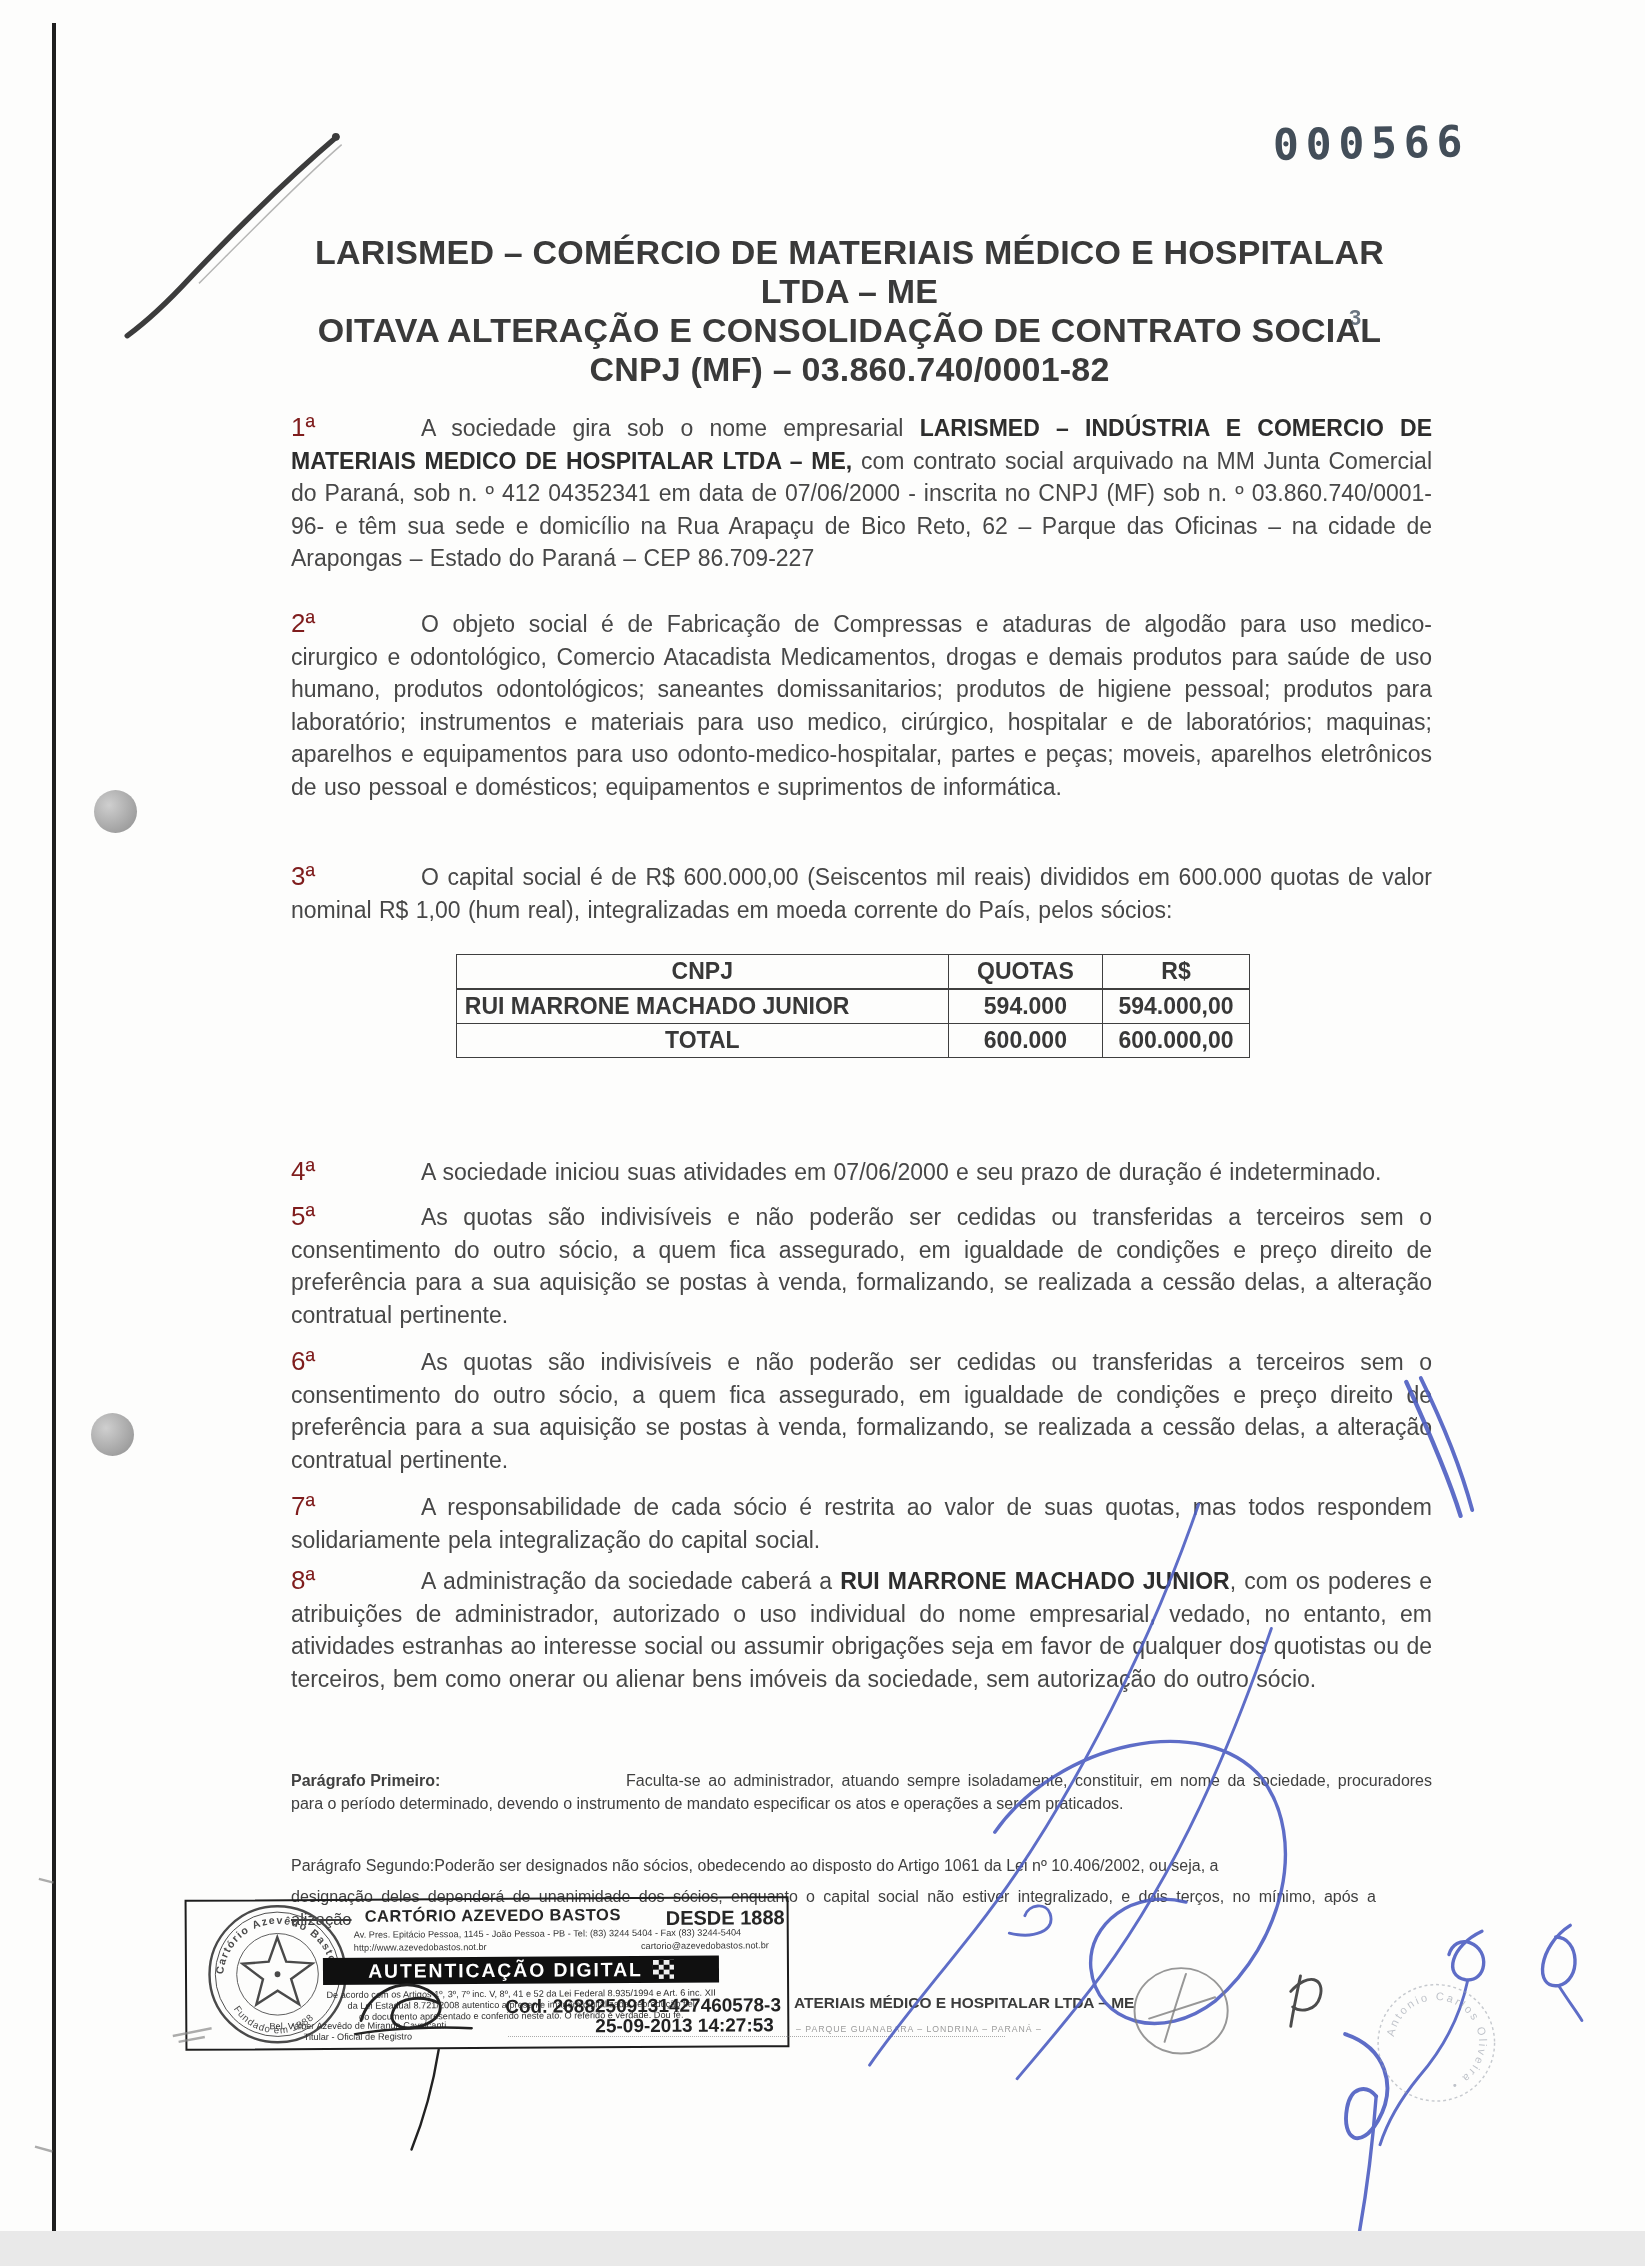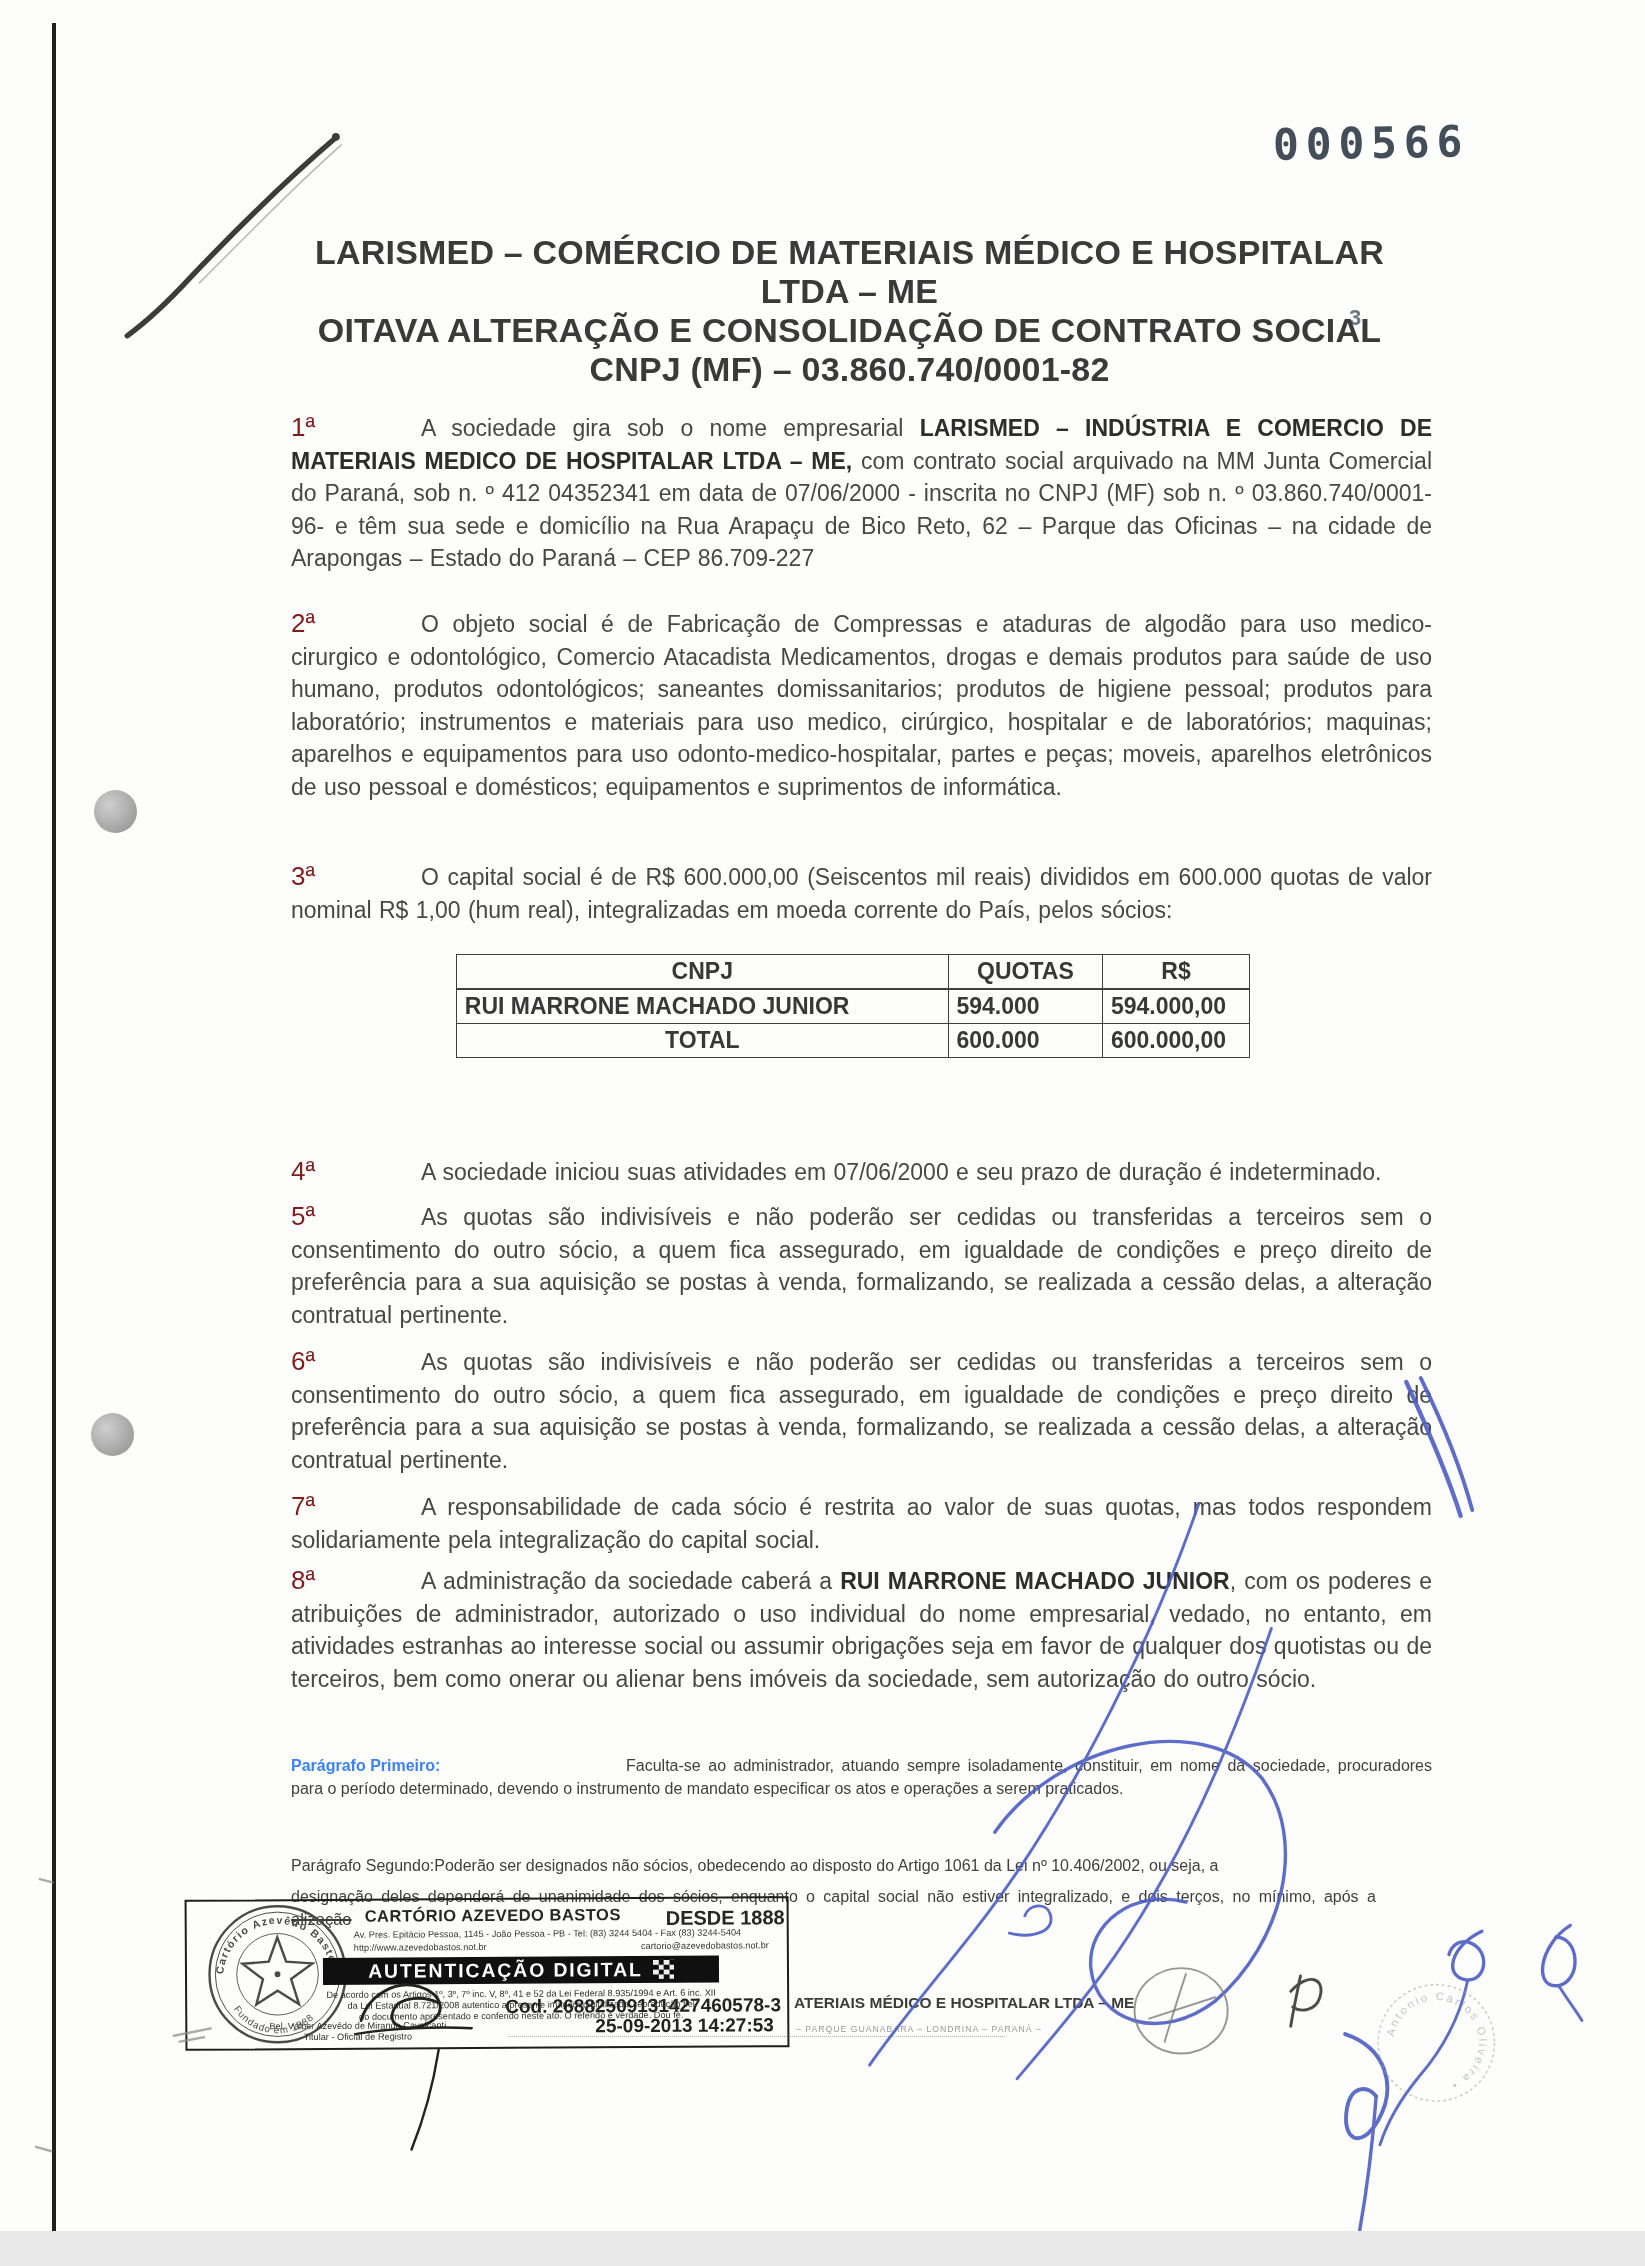--- a/index.html
+++ b/index.html
@@ -23,25 +23,25 @@
           text-align:justify;color:#474747;word-spacing:1px;}
   .clause .num{display:inline-block;width:130px;font-size:26px;color:#7f1d1d;}
   .clause .b{font-weight:bold;color:#2d2d2d;}
   .nowrap{white-space:nowrap;}
   
   .captable{position:absolute;left:456px;top:954px;border-collapse:collapse;
             font-size:23px;font-weight:bold;color:#383838;}
   .captable td,.captable th{border:1.9px solid #3f3f3f;height:33px;padding:0 7.8px;}
   .captable th{border-bottom:2.9px double #3f3f3f;}
   .col-socio{width:475px;} .col-quotas{width:138px;margin-left:35px;} .col-rs{width:130px;}
-  .cell-left{text-align:left;} .cell-right{text-align:left;} .cell-center{text-align:center;}
+  .cell-left{text-align:left;} .cell-right{text-align:center;} .cell-center{text-align:center;}
   
   .para{position:absolute;left:291px;width:1141px;font-size:16px;line-height:23px;
         text-align:justify;color:#3f3f3f;}
-  .para .plabel{display:inline-block;width:335px;font-weight:bold;color:#3b82f6;}
+  .para .plabel{display:inline-block;width:335px;font-weight:bold;color:#404040;margin-top:15px;}
   .pline{position:absolute;left:291px;white-space:nowrap;font-size:16px;color:#3f3f3f;}
   .struck{word-spacing:3.9px;}
   .overflow-frag{position:absolute;left:291px;top:1910px;font-size:16.5px;color:#3b3b3b;
                  text-decoration:line-through;text-decoration-thickness:1.9px;}
   
   .stamp{position:absolute;left:185px;top:1898px;width:600px;height:147px;
          border:2.9px solid #1d1d1d;transform:rotate(-.35deg);background:transparent;color:#262626;}
   .stamp .name{position:absolute;left:178px;top:5.8px;font-size:16.5px;font-weight:bold;letter-spacing:0.5px;}
   .stamp .since{position:absolute;left:479px;top:7.8px;font-size:20px;font-weight:bold;}
   .stamp .addr{position:absolute;left:167px;top:29px;width:427px;font-size:9.2px;color:#333;}

